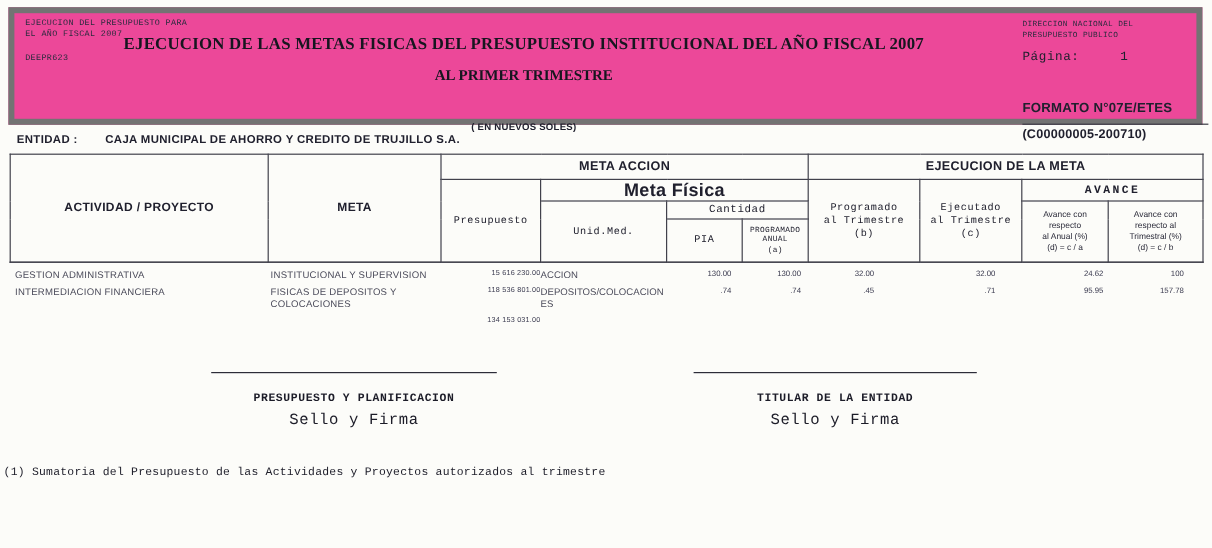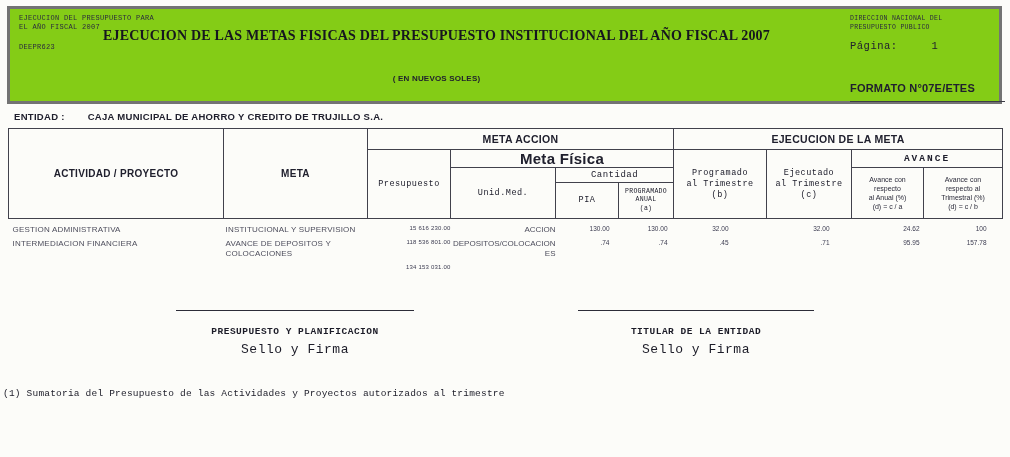--- a/index.html
+++ b/index.html
@@ -9,21 +9,21 @@
     background:#fcfcf9;
     font-family:"Liberation Sans", sans-serif;
     color:#20202e;
     overflow:hidden;
   }
   .pre { white-space:pre-line; }
 
   
   .header-box {
     position:absolute; left:7px; top:6px; width:995px; height:98px;
-    border:3px solid #737373; background:#84cc16;
+    border:5px solid #737373; background:#ec4899;
   }
   .tl-block {
     position:absolute; left:9px; top:5px;
     font-family:"Liberation Mono", monospace;
     font-size:7px; line-height:9px; color:#2b2b3e; letter-spacing:0.3px;
   }
   .tl-code { margin-top:11px; }
   .title-block { position:absolute; left:0; right:136px; top:19px; text-align:center; }
   .title-1 {
     font-family:"Liberation Serif", serif; font-weight:bold;
@@ -66,21 +66,21 @@
   .h-mono-sm { font-family:"Liberation Mono", monospace; font-size:6.5px; letter-spacing:0.3px; line-height:8.5px; }
   .h-avance { font-family:"Liberation Mono", monospace; font-weight:bold; font-size:9.5px; letter-spacing:2px; }
   .h-avsub { font-size:7px; line-height:9px; color:#2b2b3a; }
   tbody td { border:none; vertical-align:top; }
   .r1 td { padding-top:6px; }
   .r2 td { padding-top:4px; }
   .r3 td { padding-top:5px; }
   .cell-act  { font-size:8px; color:#4d4d5c; letter-spacing:0.2px; padding-left:4px; }
   .cell-meta { font-size:8px; color:#4d4d5c; letter-spacing:0.2px; padding-left:2px; line-height:10px; }
   .cell-presu{ font-size:6px; color:#3b3b50; text-align:right; letter-spacing:0.2px; }
-  .cell-unid { font-size:8px; color:#4d4d5c; text-align:right; line-height:10px; }
+  .cell-unid { font-size:8px; color:#4d4d5c; text-align:left; line-height:10px; }
   .cell-num  { font-size:6.5px; color:#3b3b50; text-align:right; }
   .pr-pia { padding-right:9px; }  .pr-pa { padding-right:6px; }
   .pr-pt  { padding-right:38px; } .pr-et { padding-right:22px; }
   .pr-aa  { padding-right:4px; }  .pr-at { padding-right:16px; }
 
   
   .sig { position:absolute; top:310px; text-align:center; font-family:"Liberation Mono", monospace; color:#1c1c28; }
   .sig-left  { left:176px; width:238px; }
   .sig-right { left:578px; width:236px; }
   .sig-line  { border-top:1.5px solid #2c2c38; height:0; }
@@ -99,33 +99,35 @@
 
 <div class="header-box">
   <div class="tl-block">
     <div>EJECUCION DEL PRESUPUESTO PARA</div>
     <div>EL AÑO FISCAL 2007</div>
     <div class="tl-code">DEEPR623</div>
   </div>
 
   <div class="title-block">
     <div class="title-1">EJECUCION DE LAS METAS FISICAS DEL PRESUPUESTO INSTITUCIONAL DEL AÑO FISCAL 2007</div>
+    <div class="title-2">AL PRIMER TRIMESTRE</div>
     <div class="title-3">( EN NUEVOS SOLES)</div>
   </div>
 
   <div class="tr-block">
     <div class="office">
       <div>DIRECCION NACIONAL DEL</div>
       <div>PRESUPUESTO PUBLICO</div>
     </div>
     <div class="pagina">
       <span>Página:</span>
       <span class="num">1</span>
     </div>
     <div class="formato">FORMATO N°07E/ETES</div>
+    <div class="fcode">(C00000005-200710)</div>
   </div>
 </div>
 
 <div class="entidad">
   <span>ENTIDAD :</span>
   <span class="name">CAJA MUNICIPAL DE AHORRO Y CREDITO DE TRUJILLO S.A.</span>
 </div>
 
 <table>
   <colgroup>
@@ -185,21 +187,21 @@
       <td class="cell-unid">ACCION</td>
       <td class="cell-num pr-pia">130.00</td>
       <td class="cell-num pr-pa">130.00</td>
       <td class="cell-num pr-pt">32.00</td>
       <td class="cell-num pr-et">32.00</td>
       <td class="cell-num pr-aa">24.62</td>
       <td class="cell-num pr-at">100</td>
     </tr>
     <tr class="r2" style="height:24px">
       <td class="cell-act">INTERMEDIACION FINANCIERA</td>
-      <td class="cell-meta pre">AVANCE DE DEPOSITOS Y
+      <td class="cell-meta pre">FISICAS DE DEPOSITOS Y
 COLOCACIONES</td>
       <td class="cell-presu">118 536 801.00</td>
       <td class="cell-unid pre">DEPOSITOS/COLOCACION
 ES</td>
       <td class="cell-num pr-pia">.74</td>
       <td class="cell-num pr-pa">.74</td>
       <td class="cell-num pr-pt">.45</td>
       <td class="cell-num pr-et">.71</td>
       <td class="cell-num pr-aa">95.95</td>
       <td class="cell-num pr-at">157.78</td>

